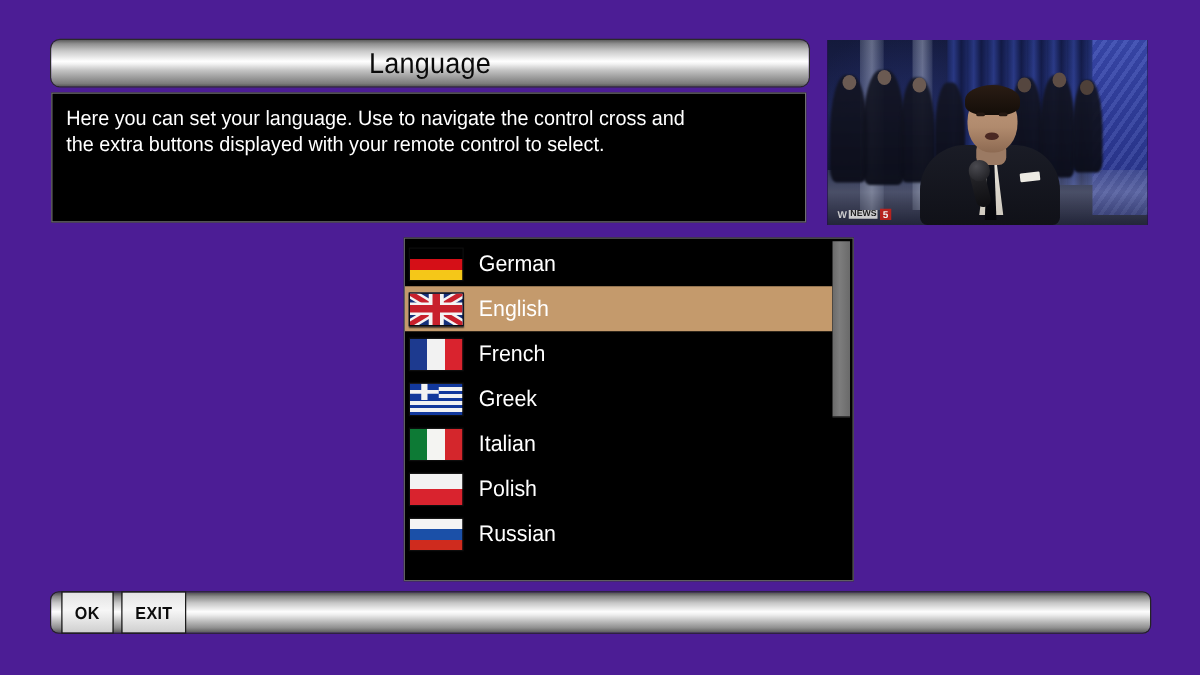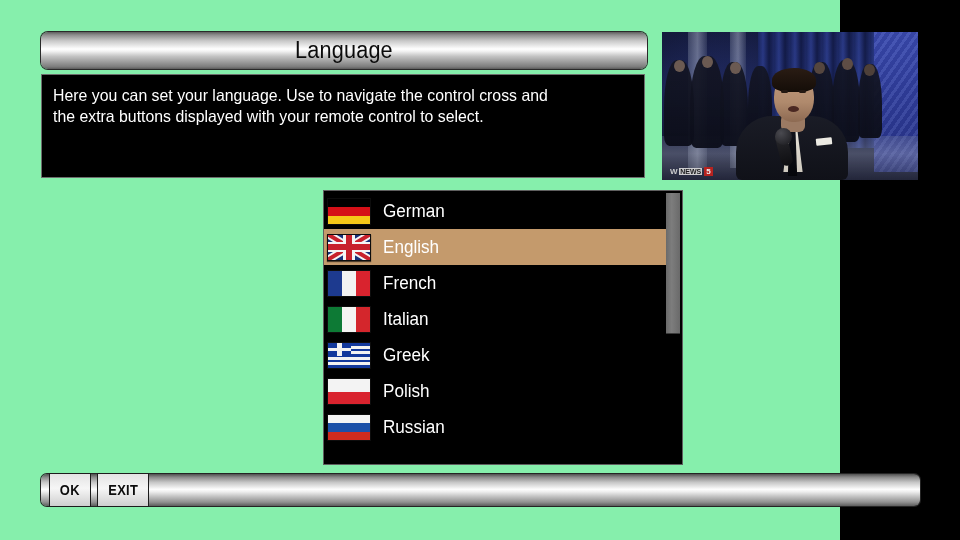--- a/index.html
+++ b/index.html
@@ -10,22 +10,22 @@
   body {
     width: 960px;
     height: 540px;
     overflow: hidden;
     font-family: "Liberation Sans", sans-serif;
     position: relative;
   }
   #screen {
     position: absolute;
     left: 0; top: 0;
-    width: 840px; height: 540px;
-    background: #86efac;
+    width: 960px; height: 540px;
+    background: #4c1d95;
   }
 
   
   .titlebar {
     position: absolute;
     left: 41px; top: 32px;
     width: 606px; height: 37px;
     border-radius: 7px;
     background: linear-gradient(to bottom,
         #5d5d5d 0%,
@@ -451,30 +451,30 @@
             <div class="gb-cr-v"></div>
             <div class="gb-cr-h"></div>
           </div>
           <span class="row-label">English</span>
         </div>
         <div class="list-row">
           <div class="flag flag-fr"></div>
           <span class="row-label">French</span>
         </div>
         <div class="list-row">
-          <div class="flag flag-it"></div>
-          <span class="row-label">Italian</span>
-        </div>
-        <div class="list-row">
           <div class="flag flag-gr">
             <div class="gr-canton"></div>
             <div class="gr-cross-v"></div>
             <div class="gr-cross-h"></div>
           </div>
           <span class="row-label">Greek</span>
+        </div>
+        <div class="list-row">
+          <div class="flag flag-it"></div>
+          <span class="row-label">Italian</span>
         </div>
         <div class="list-row">
           <div class="flag flag-pl"></div>
           <span class="row-label">Polish</span>
         </div>
         <div class="list-row">
           <div class="flag flag-ru"></div>
           <span class="row-label">Russian</span>
         </div>
       </div>

